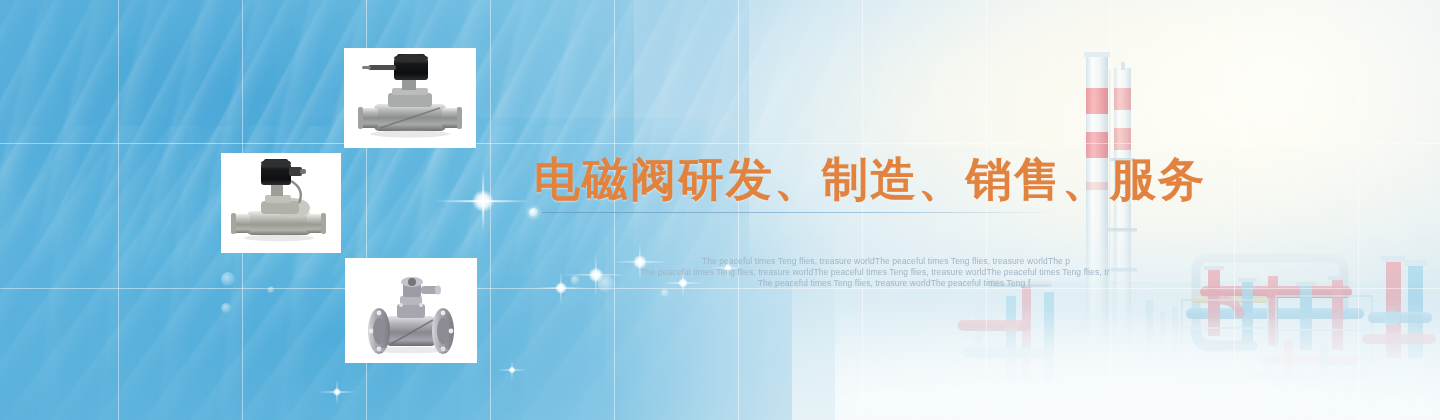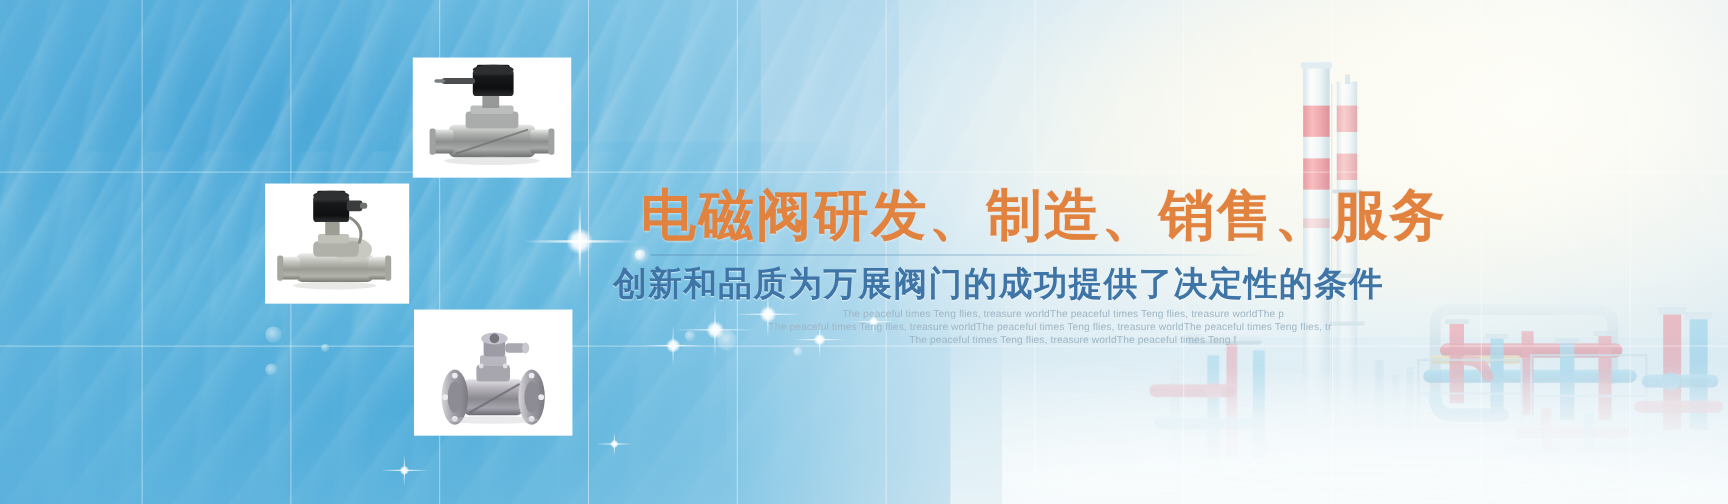--- a/index.html
+++ b/index.html
@@ -549,21 +549,20 @@
     <div class="bokeh" style="left:271px;top:290px;width:7px;height:7px;"></div>
     <div class="bokeh" style="left:665px;top:293px;width:8px;height:8px;"></div>
   </div>
 
   <div class="copy">
     <div class="headline">电磁阀研发、制造、销售、服务</div>
 
     <div class="rule"></div>
     <div class="rule-dot"></div>
 
-    <div class="subhead">创新和品质为万展阀门的成功提供了决定性的条件</div>
 
     <div class="blurb">
       <div class="l1">The peaceful times Teng flies, treasure worldThe peaceful times Teng flies, treasure worldThe p</div>
       <div class="l2">The peaceful times Teng flies, treasure worldThe peaceful times Teng flies, treasure worldThe peaceful times Teng flies, tr</div>
       <div class="l3">The peaceful times Teng flies, treasure worldThe peaceful times Teng f</div>
     </div>
   </div>
 
 </div>
 

